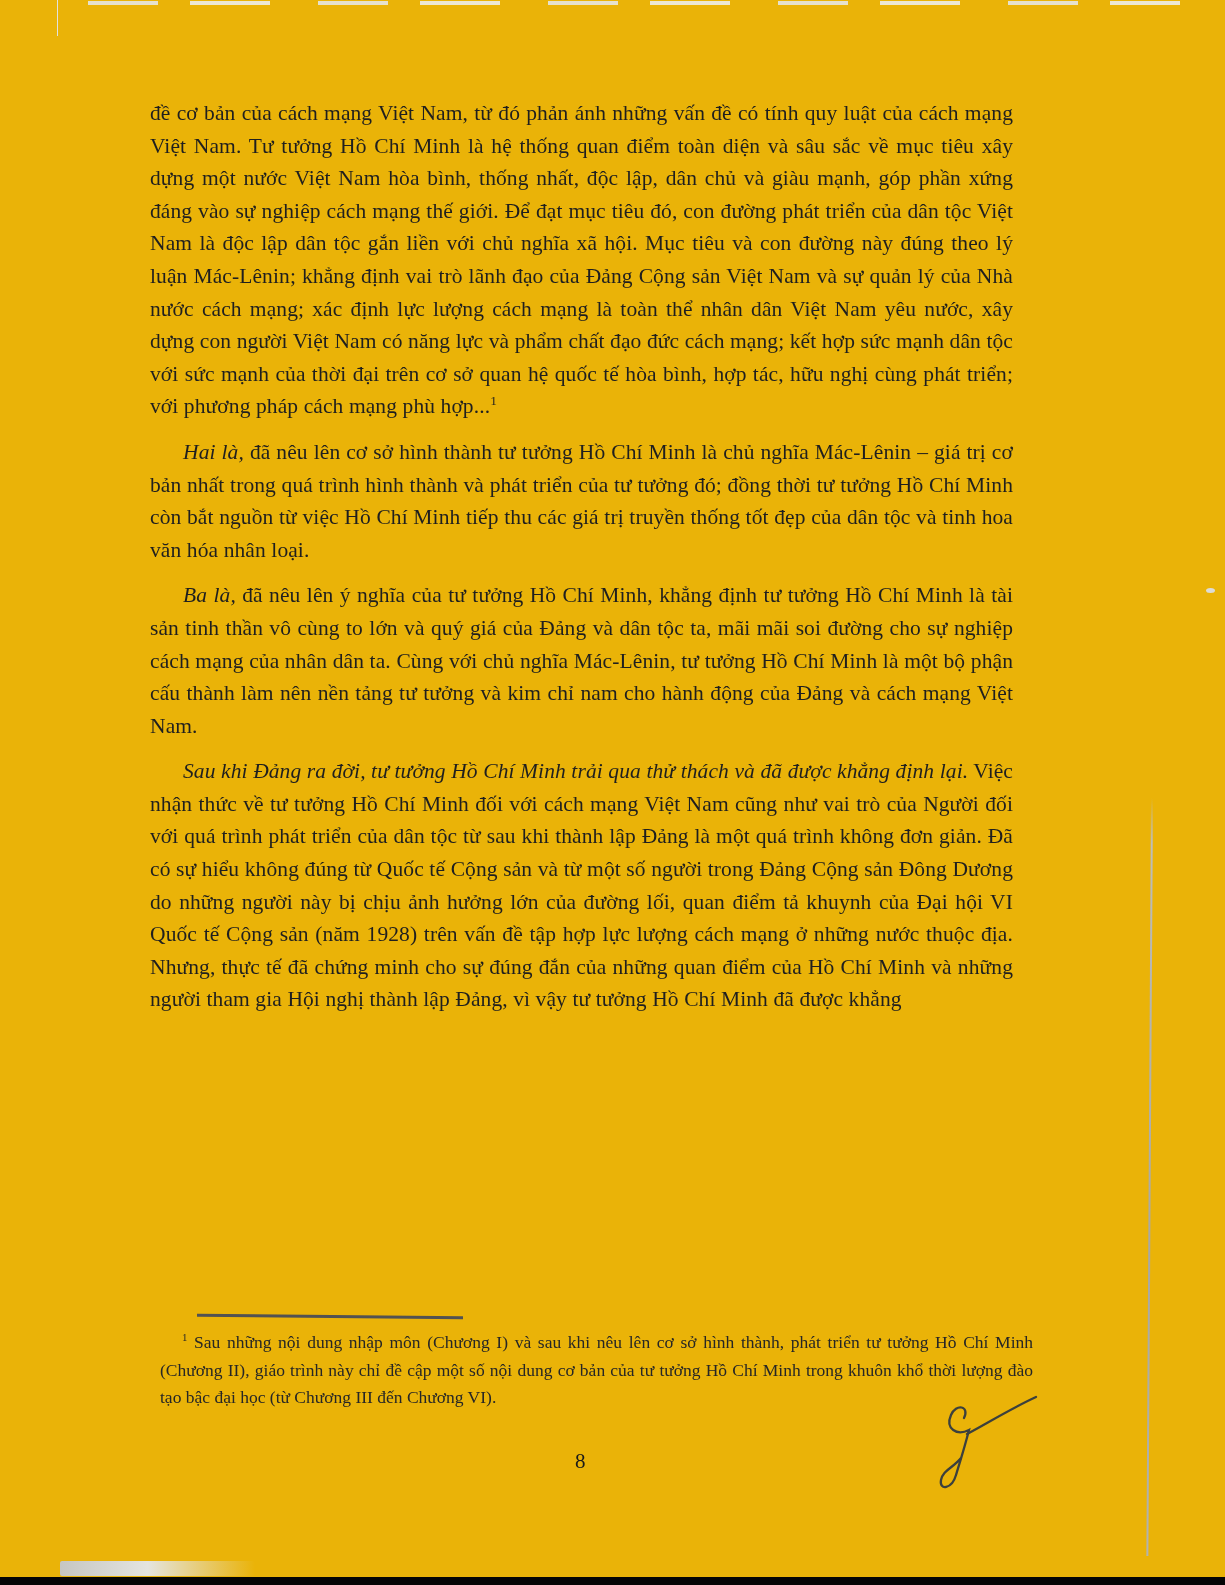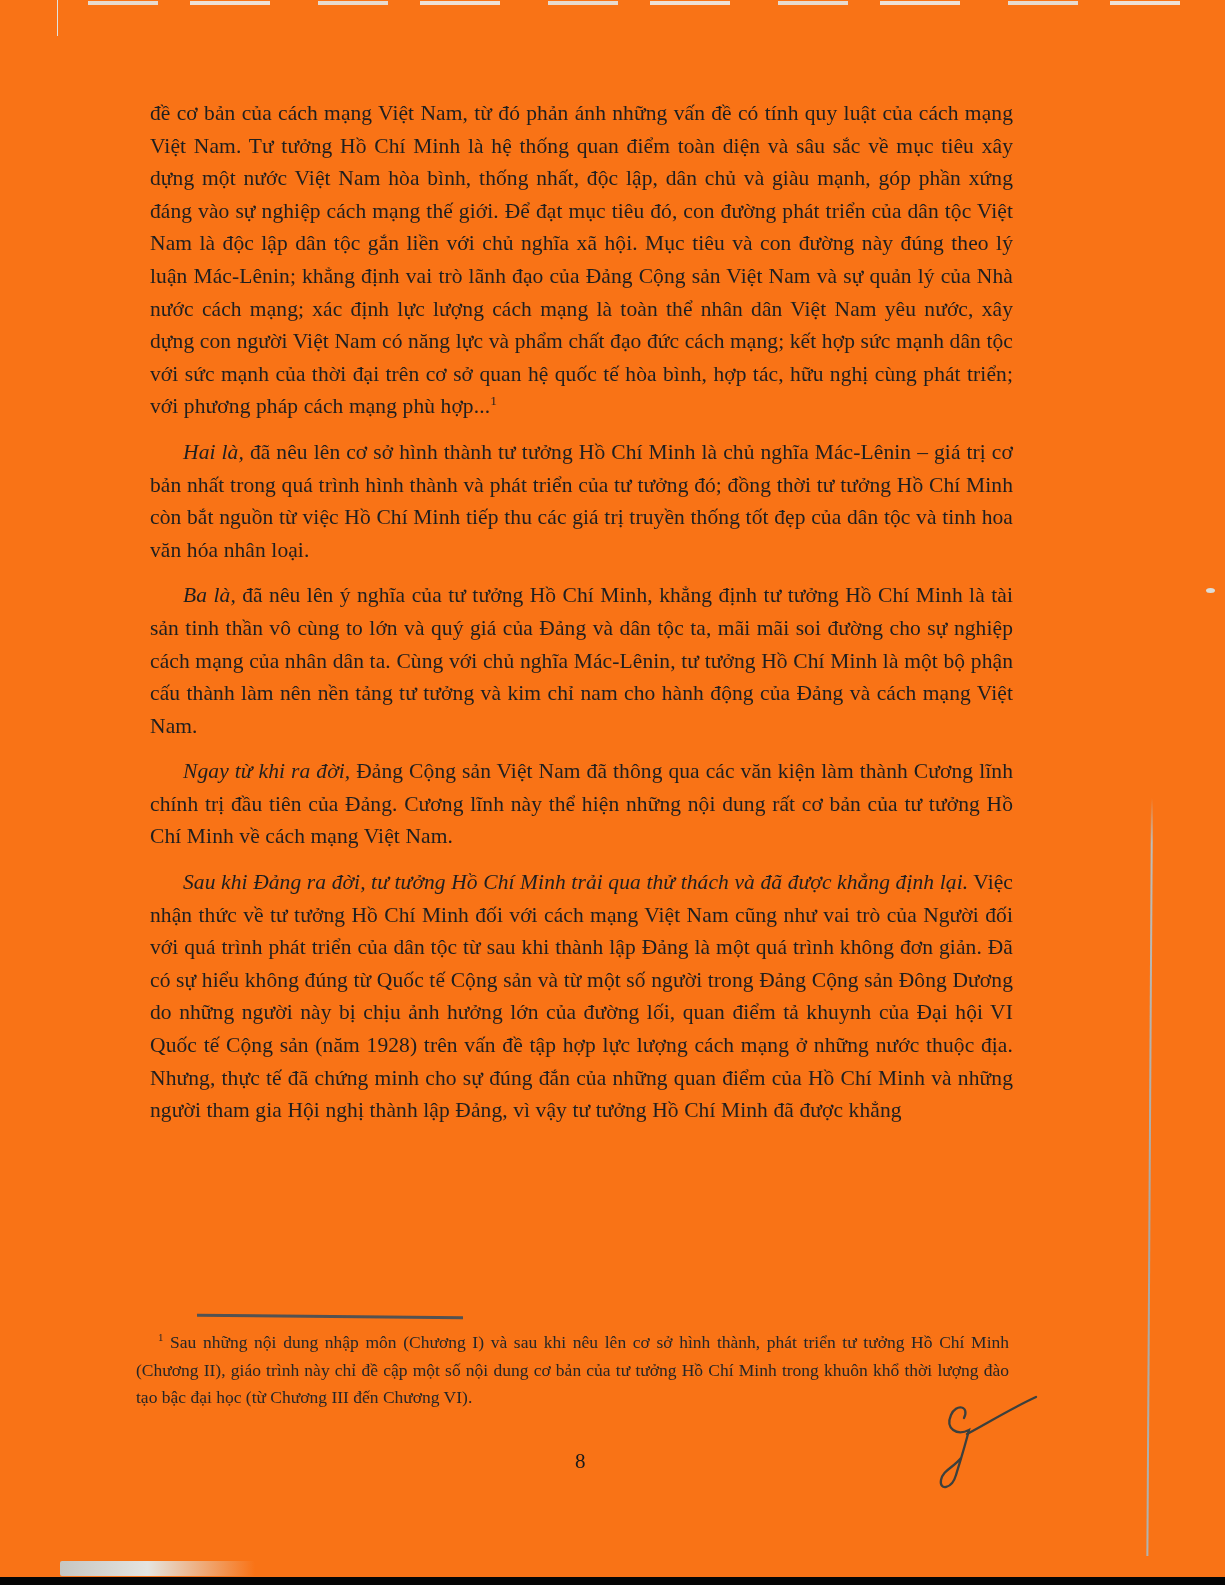--- a/index.html
+++ b/index.html
@@ -1,19 +1,19 @@
 <!DOCTYPE html>
 <html><head>
 <meta charset="utf-8">
 <style>
   html,body{margin:0;padding:0;background:#e9e9e7;}
   .scan-page{
     position:relative;
     width:1225px;height:1585px;
-    background:#f97316;
+    background:#eab308;
     overflow:hidden;
     font-family:"Liberation Serif","DejaVu Serif",serif;
     color:#1f1f1f;
   }
   
   .top-marks{
     position:absolute;top:1px;left:40px;width:1140px;height:4px;
     background:repeating-linear-gradient(90deg,
       transparent 0 48px,#e6e6e2 48px 118px,
       transparent 118px 150px,#ededea 150px 230px);
@@ -43,42 +43,41 @@
   .content p.indent{text-indent:27px;}
   .seg-i{font-style:italic;margin-left:6px;}
   .content sup,.footnote sup{font-size:.62em;line-height:0;vertical-align:super;}
 
   
   .footnote-rule{
     position:absolute;left:197px;top:1315px;width:266px;height:3px;
     background:#525252;transform:rotate(.5deg);
   }
   .footnote{
-    position:absolute;left:136px;top:1329px;width:873px;
+    position:absolute;left:160px;top:1329px;width:873px;
     font-size:17.5px;line-height:27.5px;text-align:justify;
     text-indent:22px;color:#262626;
   }
 
   .page-number{position:absolute;left:575px;top:1449px;font-size:21px;color:#1a1a1a;}
 
   .signature{position:absolute;left:920px;top:1388px;width:125px;height:125px;}
 </style>
 </head>
 <body>
 
 <div class="scan-page">
 
   <div class="top-marks"></div>
   <div class="corner-tick"></div>
 
   <div class="content">
       <p><span>đề cơ bản của cách mạng Việt Nam, từ đó phản ánh những vấn đề có tính quy luật của cách mạng Việt Nam. Tư tưởng Hồ Chí Minh là hệ thống quan điểm toàn diện và sâu sắc về mục tiêu xây dựng một nước Việt Nam hòa bình, thống nhất, độc lập, dân chủ và giàu mạnh, góp phần xứng đáng vào sự nghiệp cách mạng thế giới. Để đạt mục tiêu đó, con đường phát triển của dân tộc Việt Nam là độc lập dân tộc gắn liền với chủ nghĩa xã hội. Mục tiêu và con đường này đúng theo lý luận Mác-Lênin; khẳng định vai trò lãnh đạo của Đảng Cộng sản Việt Nam và sự quản lý của Nhà nước cách mạng; xác định lực lượng cách mạng là toàn thể nhân dân Việt Nam yêu nước, xây dựng con người Việt Nam có năng lực và phẩm chất đạo đức cách mạng; kết hợp sức mạnh dân tộc với sức mạnh của thời đại trên cơ sở quan hệ quốc tế hòa bình, hợp tác, hữu nghị cùng phát triển; với phương pháp cách mạng phù hợp...</span><sup>1</sup></p>
       <p class="indent"><span class="seg-i">Hai là,</span><span> đã nêu lên cơ sở hình thành tư tưởng Hồ Chí Minh là chủ nghĩa Mác-Lênin – giá trị cơ bản nhất trong quá trình hình thành và phát triển của tư tưởng đó; đồng thời tư tưởng Hồ Chí Minh còn bắt nguồn từ việc Hồ Chí Minh tiếp thu các giá trị truyền thống tốt đẹp của dân tộc và tinh hoa văn hóa nhân loại.</span></p>
       <p class="indent"><span class="seg-i">Ba là,</span><span> đã nêu lên ý nghĩa của tư tưởng Hồ Chí Minh, khẳng định tư tưởng Hồ Chí Minh là tài sản tinh thần vô cùng to lớn và quý giá của Đảng và dân tộc ta, mãi mãi soi đường cho sự nghiệp cách mạng của nhân dân ta. Cùng với chủ nghĩa Mác-Lênin, tư tưởng Hồ Chí Minh là một bộ phận cấu thành làm nên nền tảng tư tưởng và kim chỉ nam cho hành động của Đảng và cách mạng Việt Nam.</span></p>
-      <p class="indent"><span class="seg-i">Ngay từ khi ra đời,</span><span> Đảng Cộng sản Việt Nam đã thông qua các văn kiện làm thành Cương lĩnh chính trị đầu tiên của Đảng. Cương lĩnh này thể hiện những nội dung rất cơ bản của tư tưởng Hồ Chí Minh về cách mạng Việt Nam.</span></p>
       <p class="indent"><span class="seg-i">Sau khi Đảng ra đời, tư tưởng Hồ Chí Minh trải qua thử thách và đã được khẳng định lại.</span><span> Việc nhận thức về tư tưởng Hồ Chí Minh đối với cách mạng Việt Nam cũng như vai trò của Người đối với quá trình phát triển của dân tộc từ sau khi thành lập Đảng là một quá trình không đơn giản. Đã có sự hiểu không đúng từ Quốc tế Cộng sản và từ một số người trong Đảng Cộng sản Đông Dương do những người này bị chịu ảnh hưởng lớn của đường lối, quan điểm tả khuynh của Đại hội VI Quốc tế Cộng sản (năm 1928) trên vấn đề tập hợp lực lượng cách mạng ở những nước thuộc địa. Nhưng, thực tế đã chứng minh cho sự đúng đắn của những quan điểm của Hồ Chí Minh và những người tham gia Hội nghị thành lập Đảng, vì vậy tư tưởng Hồ Chí Minh đã được khẳng</span></p>
     </div>
 
   <div class="footnote-rule"></div>
 
   <div class="footnote"><sup>1</sup><span> Sau những nội dung nhập môn (Chương I) và sau khi nêu lên cơ sở hình thành, phát triển tư tưởng Hồ Chí Minh (Chương II), giáo trình này chỉ đề cập một số nội dung cơ bản của tư tưởng Hồ Chí Minh trong khuôn khổ thời lượng đào tạo bậc đại học (từ Chương III đến Chương VI).</span></div>
 
   <div class="page-number">8</div>
 
   <svg class="signature" viewBox="0 0 125 125" xmlns="http://www.w3.org/2000/svg">

